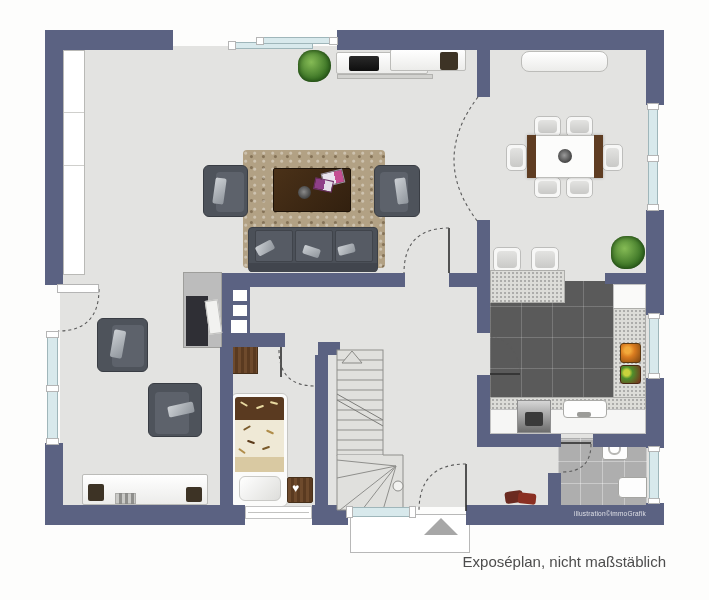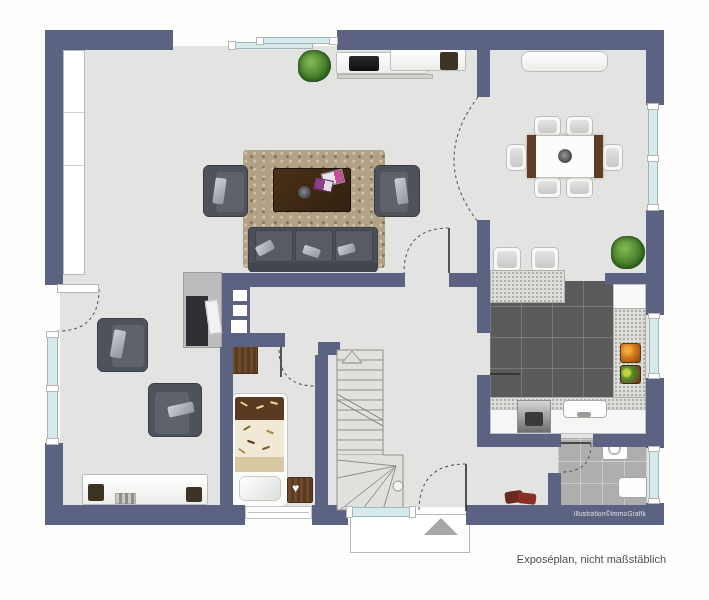--- a/index.html
+++ b/index.html
@@ -20,21 +20,21 @@
   .pillow{position:absolute;background:linear-gradient(135deg,#cdd1d5,#8e949b);border-radius:2px;z-index:4;}
   .chair-outer{position:absolute;background:#4e535b;border:1px solid #393d44;box-sizing:border-box;border-radius:6px;z-index:3;}
   .chair-seat{position:absolute;background:#5d626b;border-radius:4px;}
   .plant{position:absolute;background:radial-gradient(circle at 40% 38%,#85bb55,#3c7426 62%,#245018);border-radius:48% 52% 56% 44%;box-shadow:inset 0 0 5px #183a0e;z-index:3;}
   .dchair{position:absolute;background:#f7f7f6;border:1px solid #bdbdbb;box-sizing:border-box;border-radius:5px;z-index:3;}
   .dchair>div{position:absolute;left:3px;top:3px;right:3px;bottom:3px;background:linear-gradient(180deg,#e3e3e1,#c9c9c7);border-radius:4px;}
   .wood{position:absolute;background:repeating-linear-gradient(90deg,#6e4a2c 0 3px,#5a3a20 3px 6px);border:1px solid #47301a;box-sizing:border-box;z-index:3;}
   .mk{position:absolute;height:2px;border-radius:1px;z-index:4;}
   svg.lines{position:absolute;left:0;top:0;z-index:5;}
   .watermark{position:absolute;color:rgba(255,255,255,.8);font-size:6.5px;letter-spacing:.2px;z-index:8;}
-  .caption{position:absolute;color:#4d4d4d;font-size:11px;z-index:8;}
+  .caption{position:absolute;color:#4d4d4d;font-size:15px;z-index:8;}
 </style>
 </head>
 <body>
 
 <div id="plan">
 
   <div class="floor" style="left:60px;top:46px;width:590px;height:461px;"></div>
   <div class="tile-k" style="left:490px;top:281px;width:123px;height:119px;"></div>
   <div class="tile-b" style="left:558px;top:438px;width:89px;height:68px;"></div>
 

